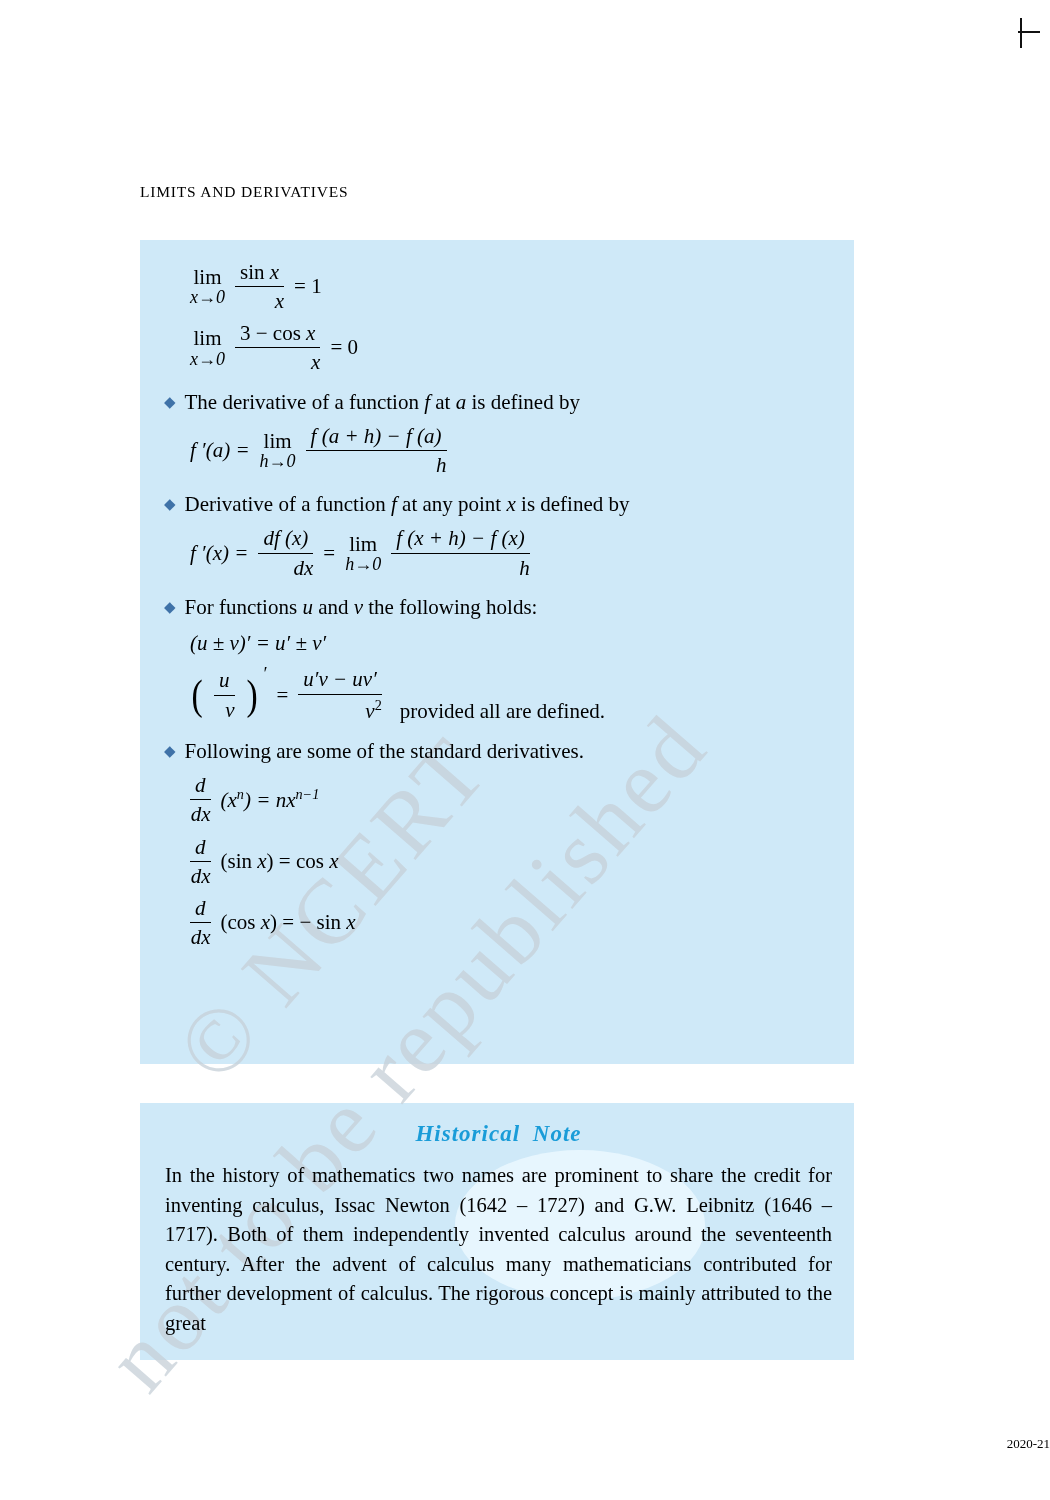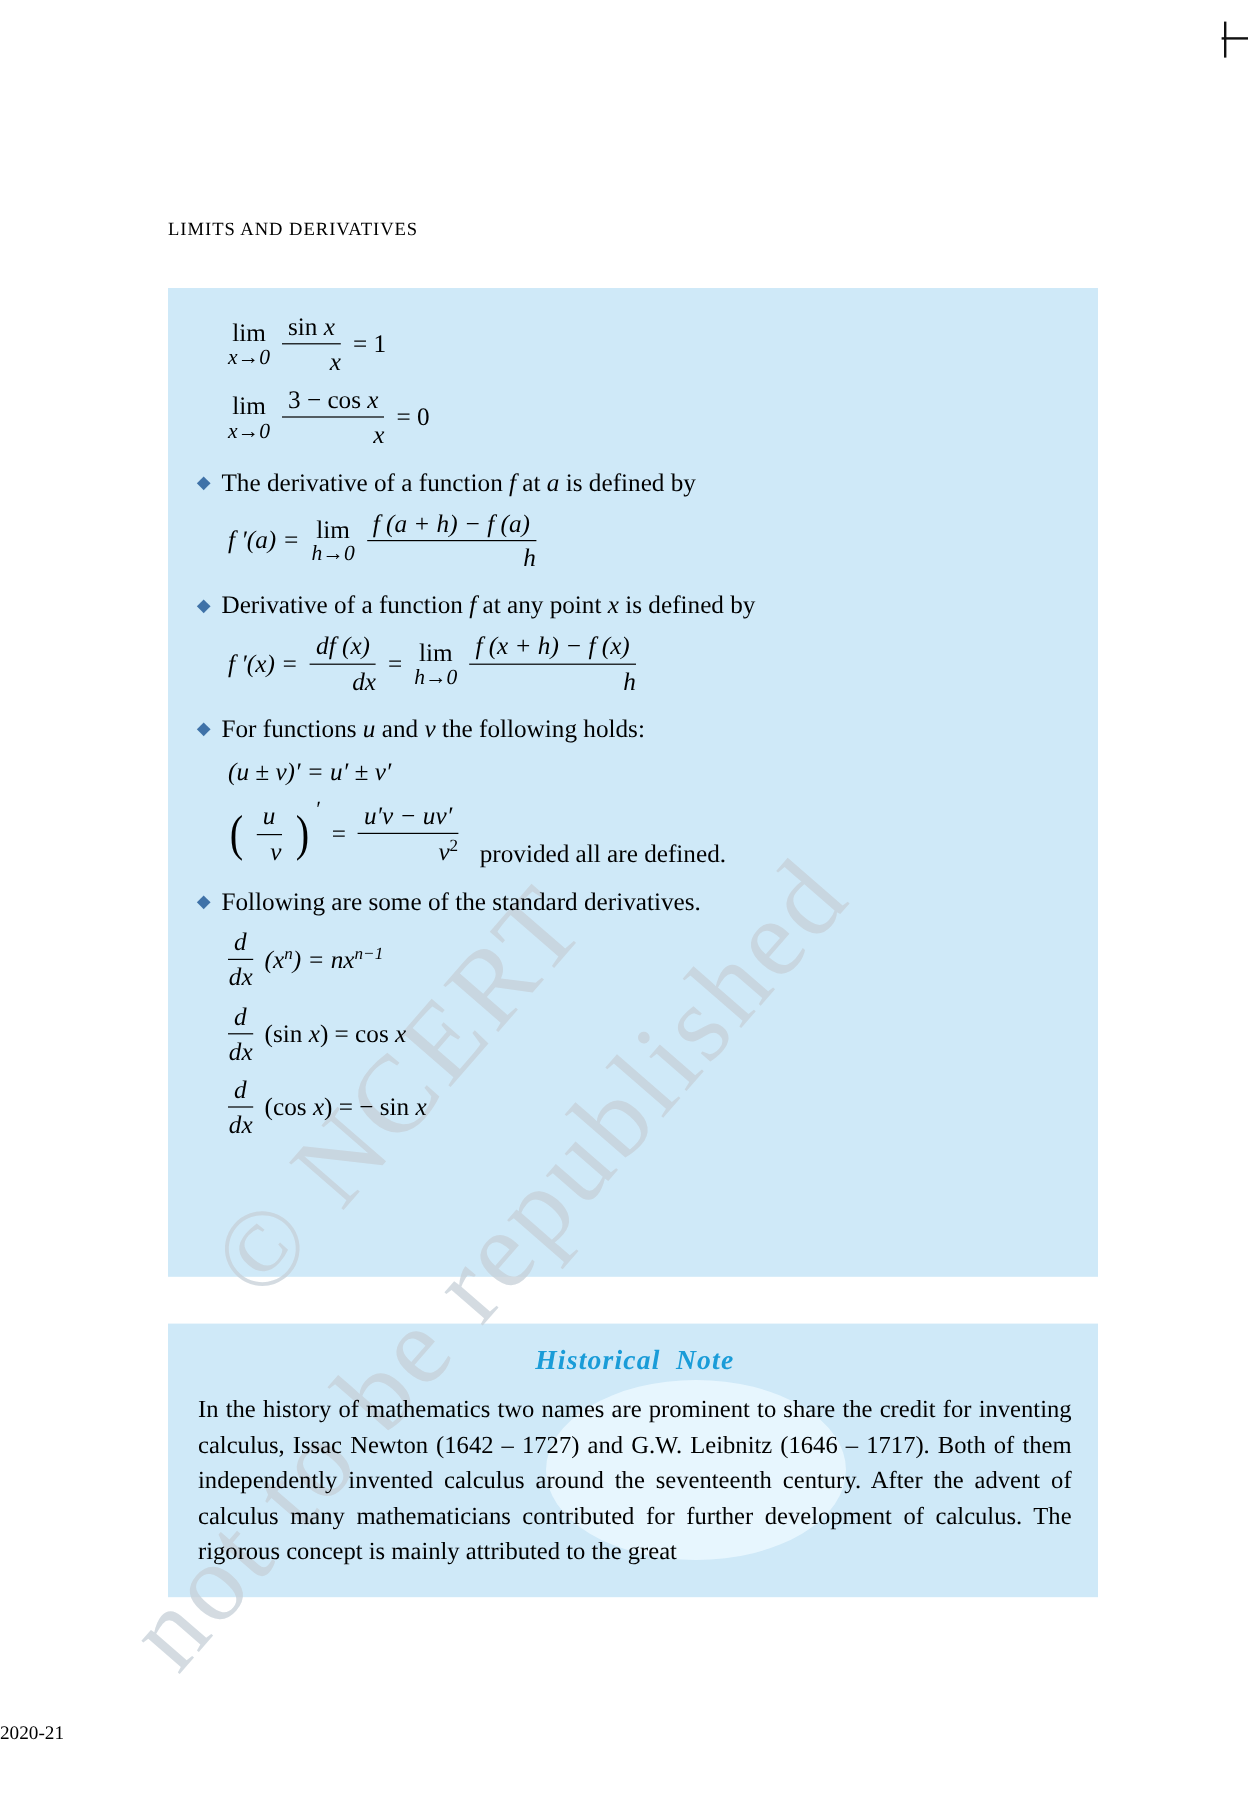--- a/index.html
+++ b/index.html
@@ -28,21 +28,21 @@
   
   .watermark{position:absolute;inset:0;z-index:1;pointer-events:none;color:var(--watermark,#c6d0d8);opacity:0.75;}
   .wm-line{position:absolute;white-space:nowrap;font-size:92px;letter-spacing:4px;transform:rotate(-49deg);transform-origin:left bottom;}
   .wm1{left:235px;top:995px;}
   .wm2{left:165px;top:1305px;}
   .wm-ellipse{position:absolute;left:455px;top:1150px;width:250px;height:150px;border-radius:50%;
     background:rgba(235,248,255,0.85);z-index:1;pointer-events:none;}
 
   
   .box{
-    position:absolute;left:140px;width:775px;
+    position:absolute;left:140px;width:714px;
     background:var(--box_bg,#cfe9f8);
     box-sizing:border-box;
   }
   .box > *{position:relative;z-index:2;}
   .box1{top:240px;height:824px;padding:12px 24px 14px 24px;}
   .box2{top:1103px;min-height:200px;padding:16px 22px 22px 25px;}
 
   .fblock{
     display:flex;align-items:center;gap:10px;
     margin:8px 0 8px 26px;
@@ -70,21 +70,21 @@
     text-align:center;font-size:23px;font-weight:bold;font-style:italic;
     color:var(--note_title,#1a9cd8);
     margin:2px 0 14px 0;letter-spacing:1px;word-spacing:6px;
   }
   .note-para{
     font-size:20.5px;line-height:1.44;text-align:justify;margin:0;
   }
 
   .footer{
     position:absolute;top:1436px;left:0;width:100%;
-    text-align:left;font-size:16px;
+    text-align:right;font-size:13px;
   }
 </style>
 </head>
 <body>
 
 <div class="page">
 
   <div class="corner-mark"></div>
 
   <div class="header">

